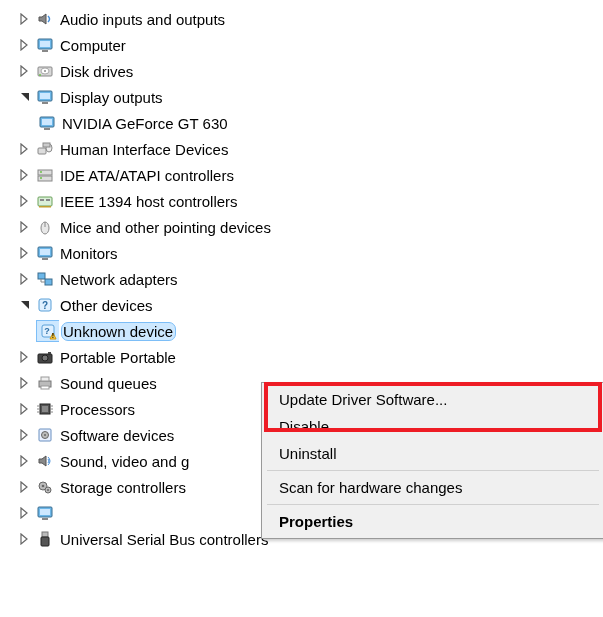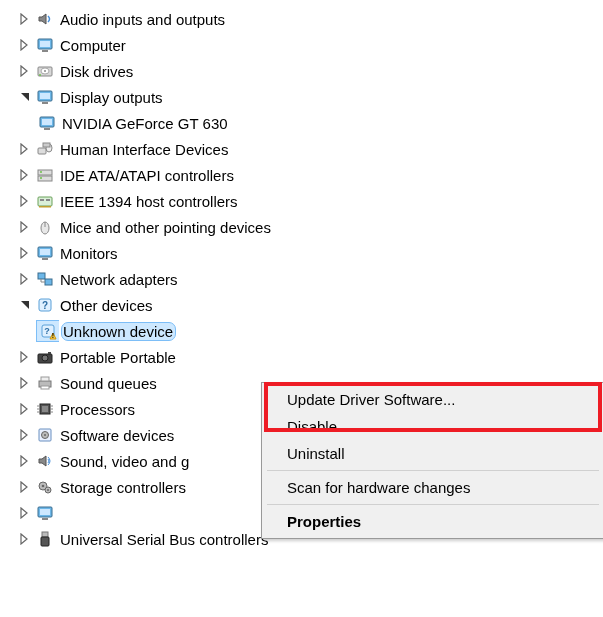--- a/index.html
+++ b/index.html
@@ -73,21 +73,20 @@
     top: 382px;
     width: 336px;
     background: #f0f0f0;
     border: 1px solid #999;
     box-shadow: 2px 2px 3px rgba(0,0,0,0.2);
     padding: 3px;
   }
   .context-menu .item {
     padding: 5px 14px;
     cursor: default;
-    margin-left: 8px;
   }
   .context-menu .sep {
     height: 1px;
     background: #d0d0d0;
     margin: 3px 2px;
   }
   .context-menu .bold { font-weight: bold; }
   .highlight-box {
     position: absolute;
     left: 264px;

